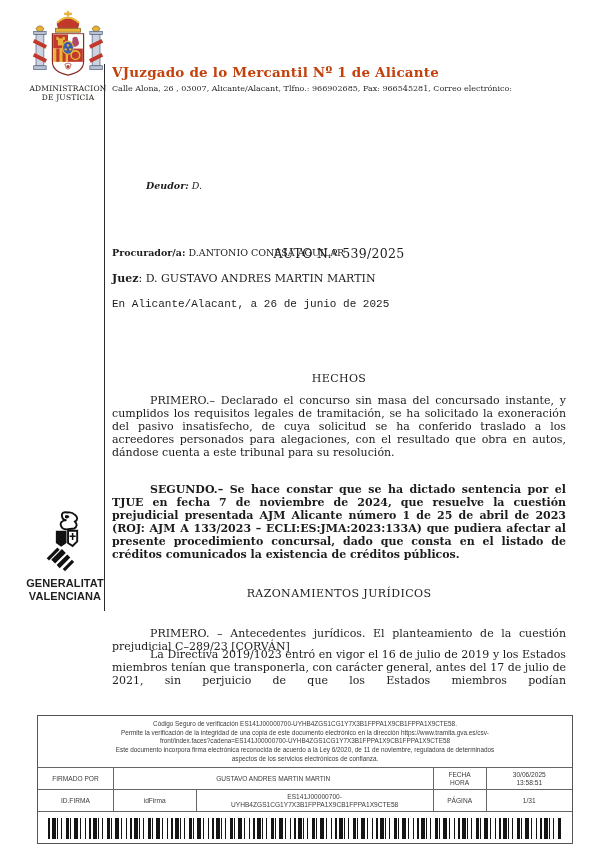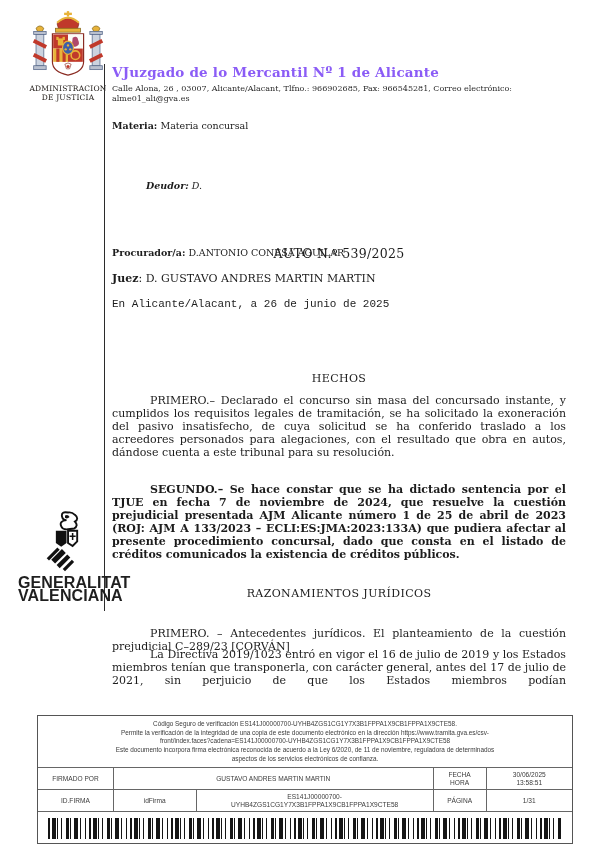--- a/index.html
+++ b/index.html
@@ -9,25 +9,25 @@
   }
   .abs{position:absolute;}
 
   
   .arms-block{left:26px;top:11px;width:84px;text-align:center;}
   .arms-block svg{display:block;margin:0 auto;}
   .admin-caption{font-size:7.5px;line-height:9px;color:#26211d;margin-top:1px;letter-spacing:0.2px;}
   .vline{left:104px;top:64px;width:1px;height:547px;background:#2b2b2b;}
   .gva-block{left:18px;top:511px;width:94px;text-align:center;}
   .gva-block svg{display:block;margin:0 auto;}
-  .gva-caption{font-family:"Liberation Sans",sans-serif;font-weight:bold;font-size:16px;line-height:12.5px;color:#1f1f1f;letter-spacing:0.1px;margin-top:2px;}
+  .gva-caption{font-family:"Liberation Sans",sans-serif;font-weight:bold;font-size:11px;line-height:12.5px;color:#1f1f1f;letter-spacing:0.1px;margin-top:2px;}
 
   
   .main-col{left:112px;width:454px;}
-  .court-title{top:64px;font-size:13.5px;font-weight:bold;letter-spacing:0.2px;color:#8b5cf6;}
+  .court-title{top:64px;font-size:13.5px;font-weight:bold;letter-spacing:0.2px;color:#c2410c;}
   .court-address{top:84px;font-size:8px;line-height:9.5px;color:#2a2a2a;}
   .case-info{top:120px;font-size:9.5px;line-height:12.5px;}
   .bold{font-weight:bold;}
   .deudor-line{top:180px;font-size:9.5px;padding-left:34px;font-style:italic;}
   .proc-line{top:207px;font-size:9.5px;margin-top:40px;}
   .auto-title{top:246px;font-size:12.5px;text-align:center;letter-spacing:0.3px;}
   .juez-line{top:272px;font-size:11px;}
   .place-line{top:298px;font-size:11px;font-family:Liberation Mono, monospace;}
   .center-heading{text-align:center;font-size:11px;letter-spacing:0.4px;}
   .hechos-head{top:372px;}
@@ -140,25 +140,23 @@
   </svg>
   <div class="gva-caption">
     <div>GENERALITAT</div>
     <div>VALENCIANA</div>
   </div>
 </div>
 
 <div class="abs main-col court-title">VJuzgado de lo Mercantil Nº 1 de Alicante</div>
 <div class="abs main-col court-address">
   <div>Calle Alona, 26 , 03007, Alicante/Alacant, Tlfno.: 966902685, Fax: 966545281, Correo electrónico:</div>
-  <div>alme01_ali@gva.es</div>
 </div>
 
 <div class="abs main-col case-info">
-  <div><span class="bold">Materia:</span><span> Materia concursal</span></div>
 </div>
 
 <div class="abs main-col deudor-line"><span class="bold">Deudor:</span><span> D.</span></div>
 
 <div class="abs main-col proc-line"><span class="bold">Procurador/a:</span><span> D.ANTONIO CONESA AGUILAR</span></div>
 
 <div class="abs main-col auto-title">AUTO N.º 539/2025</div>
 
 <div class="abs main-col juez-line"><span class="bold">Juez</span><span>: D. GUSTAVO ANDRES MARTIN MARTIN</span></div>
 

